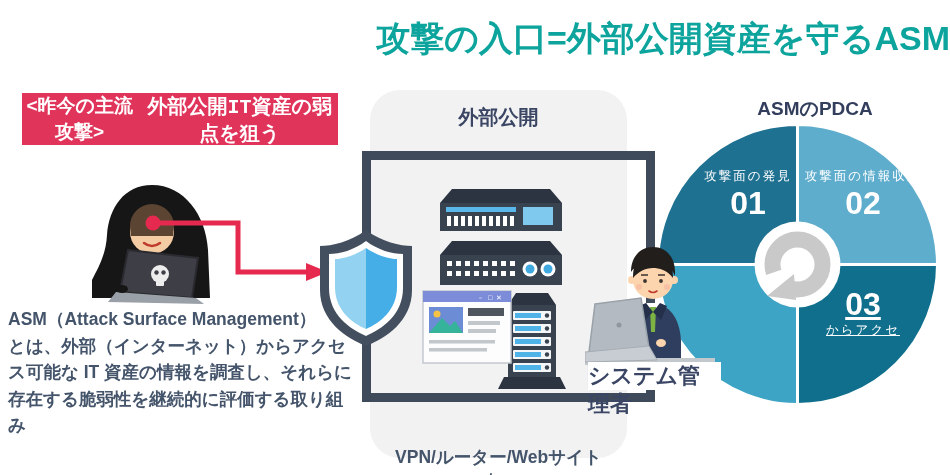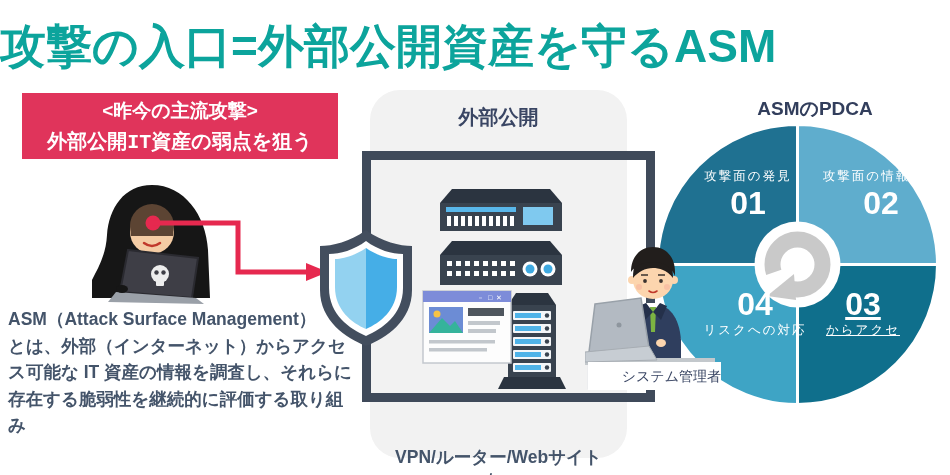--- a/index.html
+++ b/index.html
@@ -1,24 +1,24 @@
 <!DOCTYPE html>
 <html><head>
 <meta charset="utf-8">
 <style>
   html,body{margin:0;padding:0;width:950px;height:475px;background:#fff;overflow:hidden;
     font-family:"Liberation Sans","DejaVu Sans",sans-serif;}
   .abs{position:absolute;}
   #stage{position:relative;width:950px;height:475px;background:#fff;}
 
-  .title{left:0;top:16px;width:950px;text-align:left;font-size:46px;font-weight:bold;
+  .title{left:0;top:16px;width:950px;text-align:right;font-size:34px;font-weight:bold;
     color:#0CA49C;letter-spacing:0px;}
 
-  .banner{left:22px;top:93px;width:316px;height:66px;background:#E0345B;color:#fff;
-    font-weight:bold;text-align:center;display:flex;flex-direction:column;justify-content:center;gap:4px;}
+  .banner{left:22px;top:93px;width:316px;height:52px;background:#E0345B;color:#fff;
+    font-weight:bold;text-align:center;display:flex;justify-content:flex-end;gap:4px;}
   .banner .l1{font-size:19px;}
   .banner .l2{font-size:20px;font-family:Liberation Mono, monospace;}
 
   .asm-desc{left:8px;top:306px;width:352px;color:#44546A;font-weight:bold;
     font-size:17.5px;line-height:26.5px;}
 
   .panel{left:370px;top:90px;width:257px;height:368px;background:#F2F2F2;border-radius:30px;z-index:1;}
   .panel-heading{left:370px;top:104px;width:257px;text-align:center;font-size:20px;
     font-weight:bold;color:#3A4664;z-index:3;}
   .frame{left:362px;top:151px;width:293px;height:251px;border:9px solid #3F4A5A;
@@ -28,21 +28,21 @@
   .caption .c2{font-size:15px;}
 
   .pdca-heading{left:700px;top:96px;width:230px;text-align:center;font-size:19px;
     font-weight:bold;color:#323E5C;}
 
   .pq{position:absolute;text-align:center;color:#fff;z-index:2;}
   .pq .pq-label{font-size:12.5px;letter-spacing:2px;white-space:nowrap;}
   .pq .pq-num{font-size:32px;font-weight:bold;line-height:36px;}
 
   .admin-label{left:588px;top:362px;width:133px;height:28px;background:#fff;z-index:6;
-    text-align:right;line-height:28px;font-size:14px;font-weight:normal;color:#3A4664;}
+    text-align:left;line-height:28px;font-size:22px;font-weight:bold;color:#3A4664;}
 
   svg{display:block;}
   .z3{z-index:3;} .z4{z-index:4;} .z5{z-index:5;} .z1{z-index:1;}
 </style>
 </head>
 <body>
 
 <div id="stage">
 
   <div class="abs title">攻撃の入口=外部公開資産を守るASM</div>
@@ -186,27 +186,23 @@
       <circle cx="142.5" cy="142.5" r="43" fill="#FFFFFF"></circle>
       <circle cx="142.5" cy="142.5" r="25" fill="none" stroke="#C9C9C9" stroke-width="16" stroke-dasharray="48 22 200"></circle>
       <polygon points="112,174 139,152 141,178" fill="#C9C9C9"></polygon>
     </g>
   </svg>
 
   <div class="pq" style="left:688px;top:168px;width:120px;">
     <div class="pq-label">攻撃面の発見</div>
     <div class="pq-num">01</div>
   </div>
-  <div class="pq" style="left:815px;top:168px;width:132px;">
+  <div class="pq" style="left:797px;top:168px;width:132px;">
     <div class="pq-label">攻撃面の情報収集</div>
     <div class="pq-num">02</div>
-  </div>
-  <div class="pq" style="left:695px;top:286px;width:120px;">
-    <div class="pq-num">04</div>
-    <div class="pq-label">リスクへの対応</div>
   </div>
   <div class="pq" style="left:797px;top:286px;width:132px;text-decoration:underline;">
     <div class="pq-num">03</div>
     <div class="pq-label">からアクセ</div>
   </div>
 
   <svg class="abs z5" style="left:585px;top:242px;" width="130" height="150" viewBox="0 0 130 150">
 
     <rect x="0" y="116" width="130" height="7" fill="#C3C8CC"></rect>
     <rect x="2" y="123" width="126" height="24" fill="#ECEDEF"></rect>

